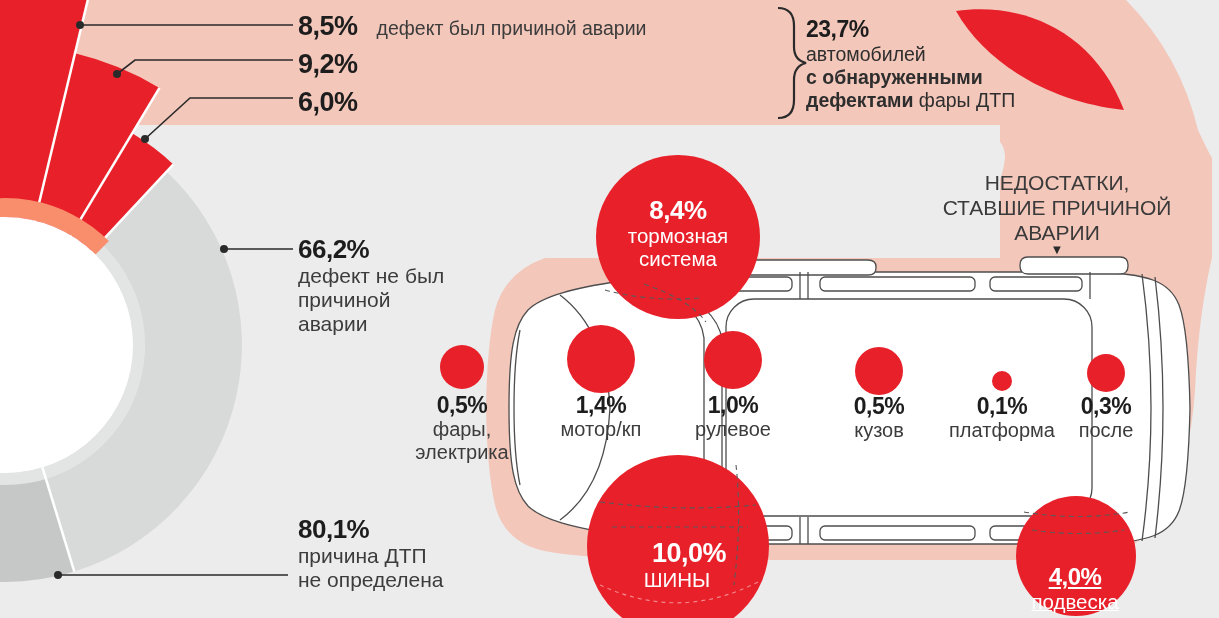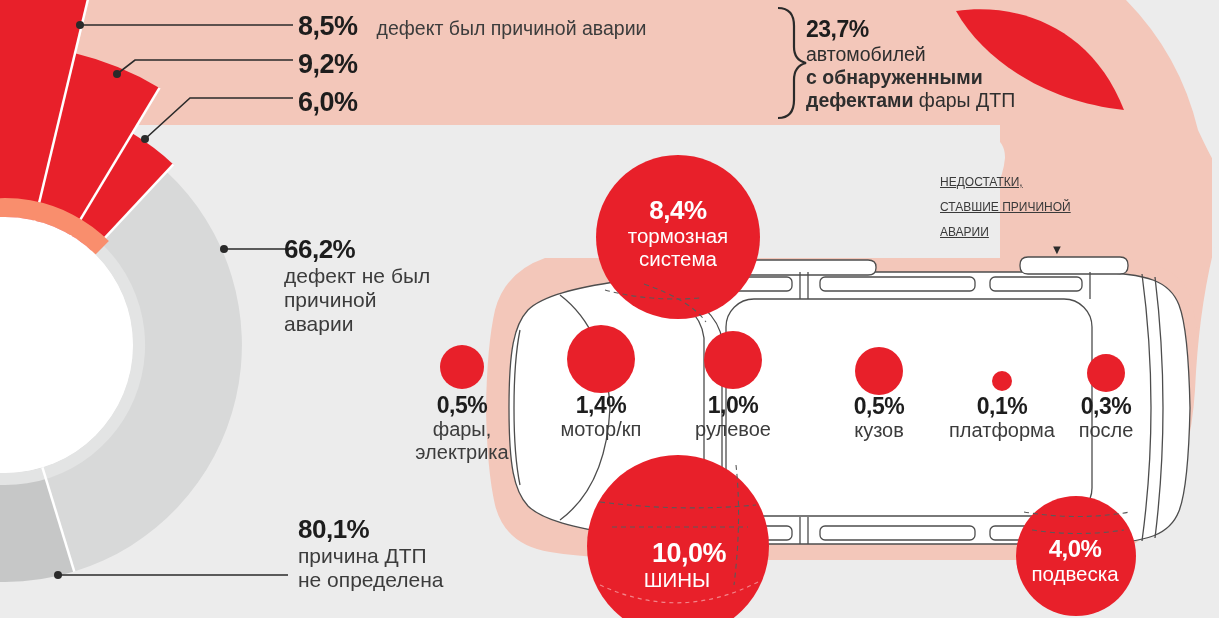--- a/index.html
+++ b/index.html
@@ -20,21 +20,21 @@
   .blk .num{display:block;line-height:30px;}
   .sum{font-size:19.5px;line-height:23px;color:#2e2e2e;}
   .sum .num{display:block;line-height:27px;}
   .sum .b{font-weight:700;}
   .ctr{text-align:center;white-space:nowrap;transform:translateX(-50%);}
   .whitelab{color:#fff;}
   .whitelab .num{color:#fff;display:block;}
   .whitelab .l{font-size:20.5px;line-height:23px;}
   .darklab .num{display:block;line-height:26px;}
   .darklab .l{font-size:20px;line-height:23px;color:#3c3c3c;}
-  .hdr{font-size:12px;line-height:25px;color:#3a3a3a;text-decoration:underline;}
+  .hdr{font-size:21px;line-height:25px;color:#3a3a3a;text-align:center;}
   .arrow{font-size:13px;color:#2b2b2b;text-align:center;line-height:13px;}
 </style>
 </head>
 <body>
 
 <div id="stage">
 
 <svg width="1219" height="618" viewBox="0 0 1219 618">
 
   <rect x="0" y="0" width="1219" height="618" fill="#ececec"></rect>
@@ -141,21 +141,21 @@
   <span class="num n27">6,0%</span>
 </div>
 
 <div class="abs sum" style="left:806px;top:16px;">
   <span class="num n23">23,7%</span>
   <span>автомобилей</span><br>
   <span class="b">с обнаруженными</span><br>
   <span class="b">дефектами</span><span> фары ДТП</span>
 </div>
 
-<div class="abs blk" style="left:284px;top:234px;">
+<div class="abs blk" style="left:298px;top:234px;">
   <span class="num n26">66,2%</span>
   <span>дефект не был</span><br>
   <span>причиной</span><br>
   <span>аварии</span>
 </div>
 
 <div class="abs blk" style="left:298px;top:514px;">
   <span class="num n26">80,1%</span>
   <span>причина ДТП</span><br>
   <span>не определена</span>
@@ -172,21 +172,21 @@
   <span class="num n26" style="line-height:28px;">8,4%</span>
   <span class="l">тормозная</span><br>
   <span class="l">система</span>
 </div>
 
 <div class="abs ctr whitelab" style="left:677px;top:538px;">
   <span class="num n27" style="line-height:30px;margin-left:24px;">10,0%</span>
   <span class="l">ШИНЫ</span>
 </div>
 
-<div class="abs ctr whitelab" style="left:1075px;top:535px;">
+<div class="abs ctr whitelab" style="left:1075px;top:563px;text-decoration:underline;">
   <span class="num n24" style="line-height:27px;">4,0%</span>
   <span class="l">подвеска</span>
 </div>
 
 <div class="abs ctr darklab" style="left:462px;top:392px;">
   <span class="num n23">0,5%</span>
   <span class="l">фары,</span><br>
   <span class="l">электрика</span>
 </div>
 <div class="abs ctr darklab" style="left:601px;top:392px;">

